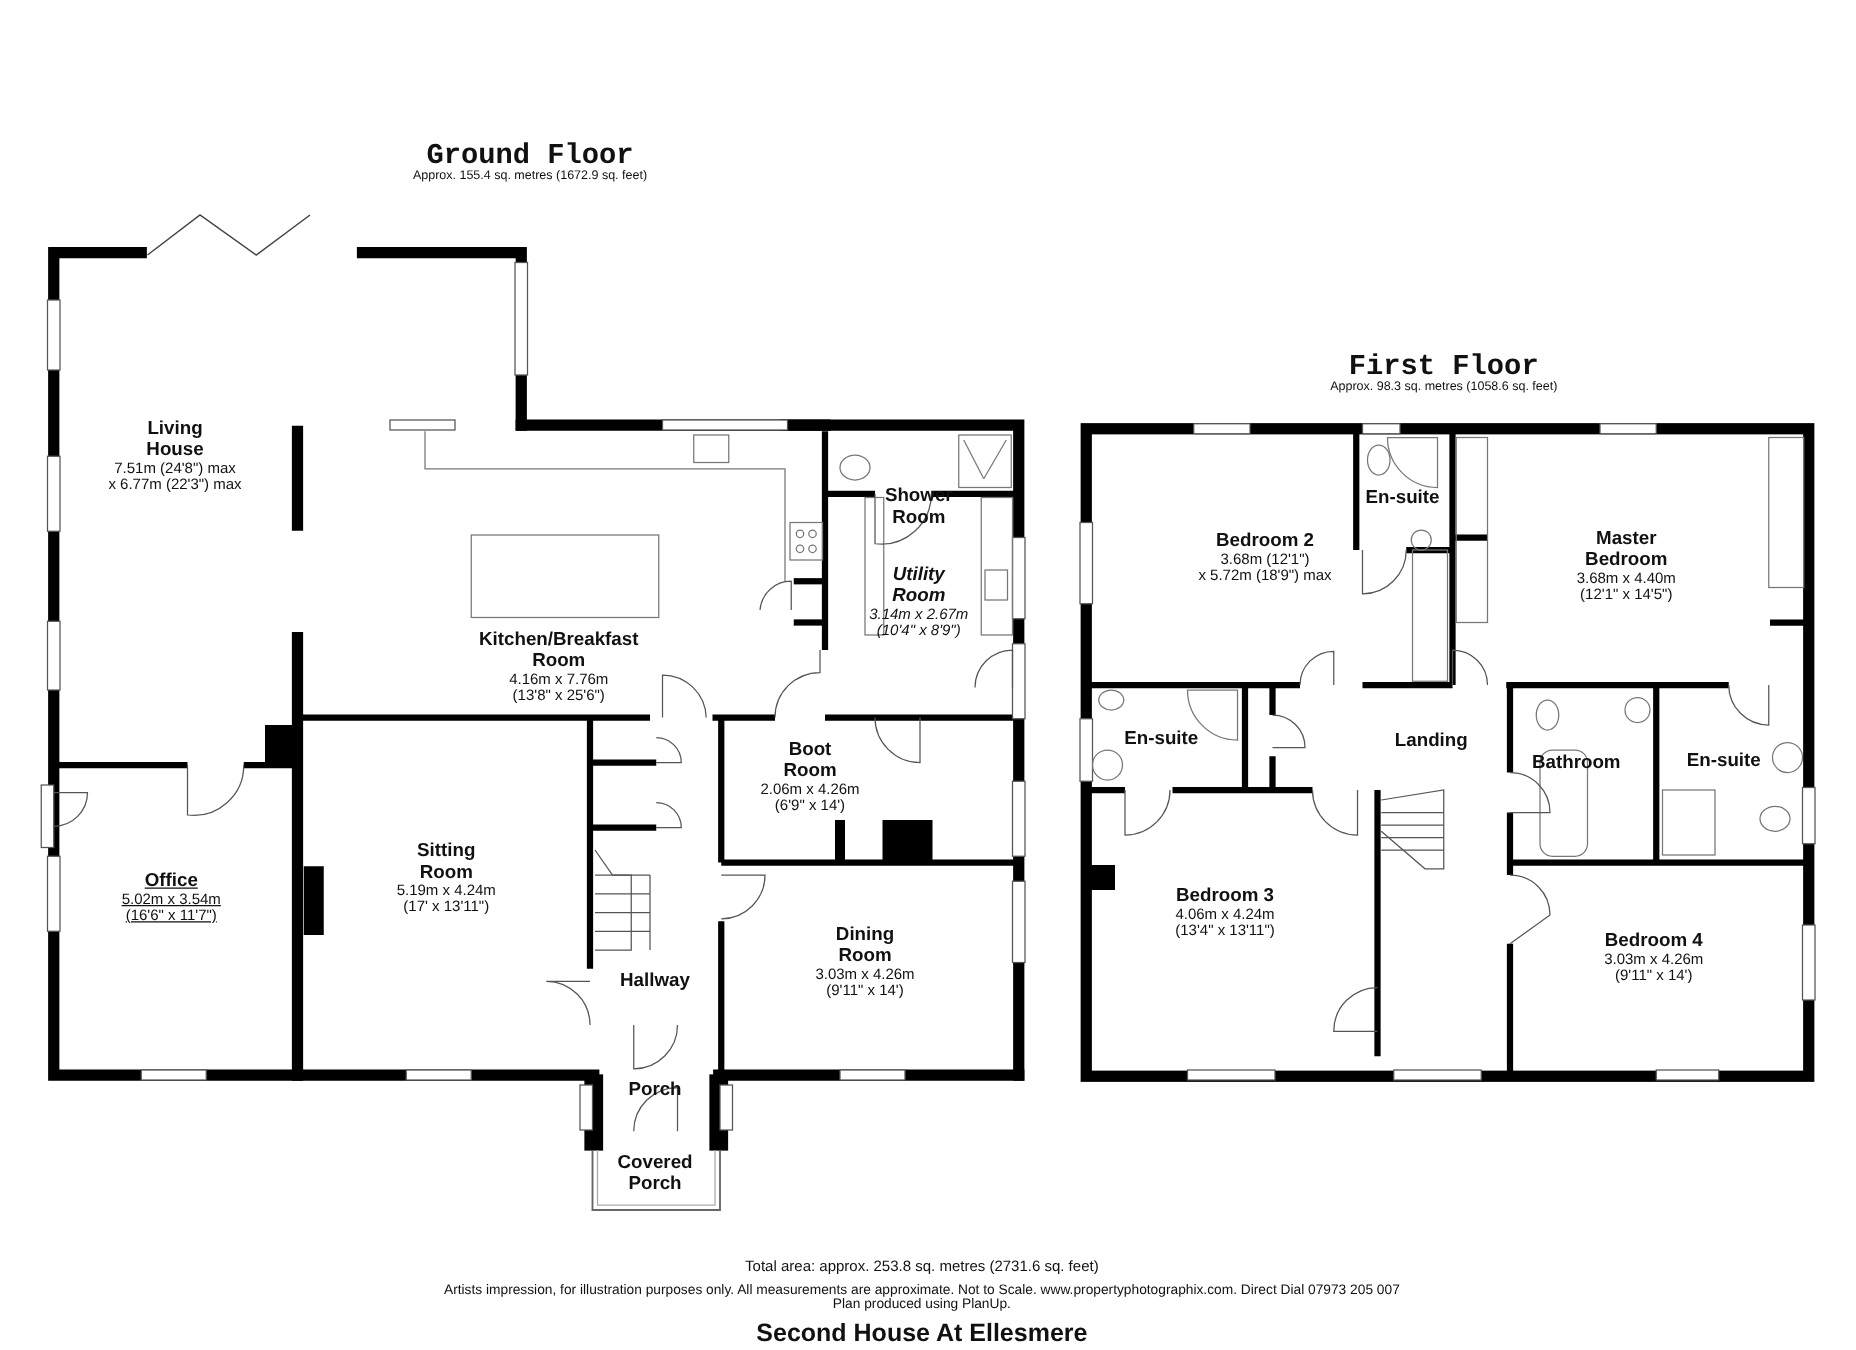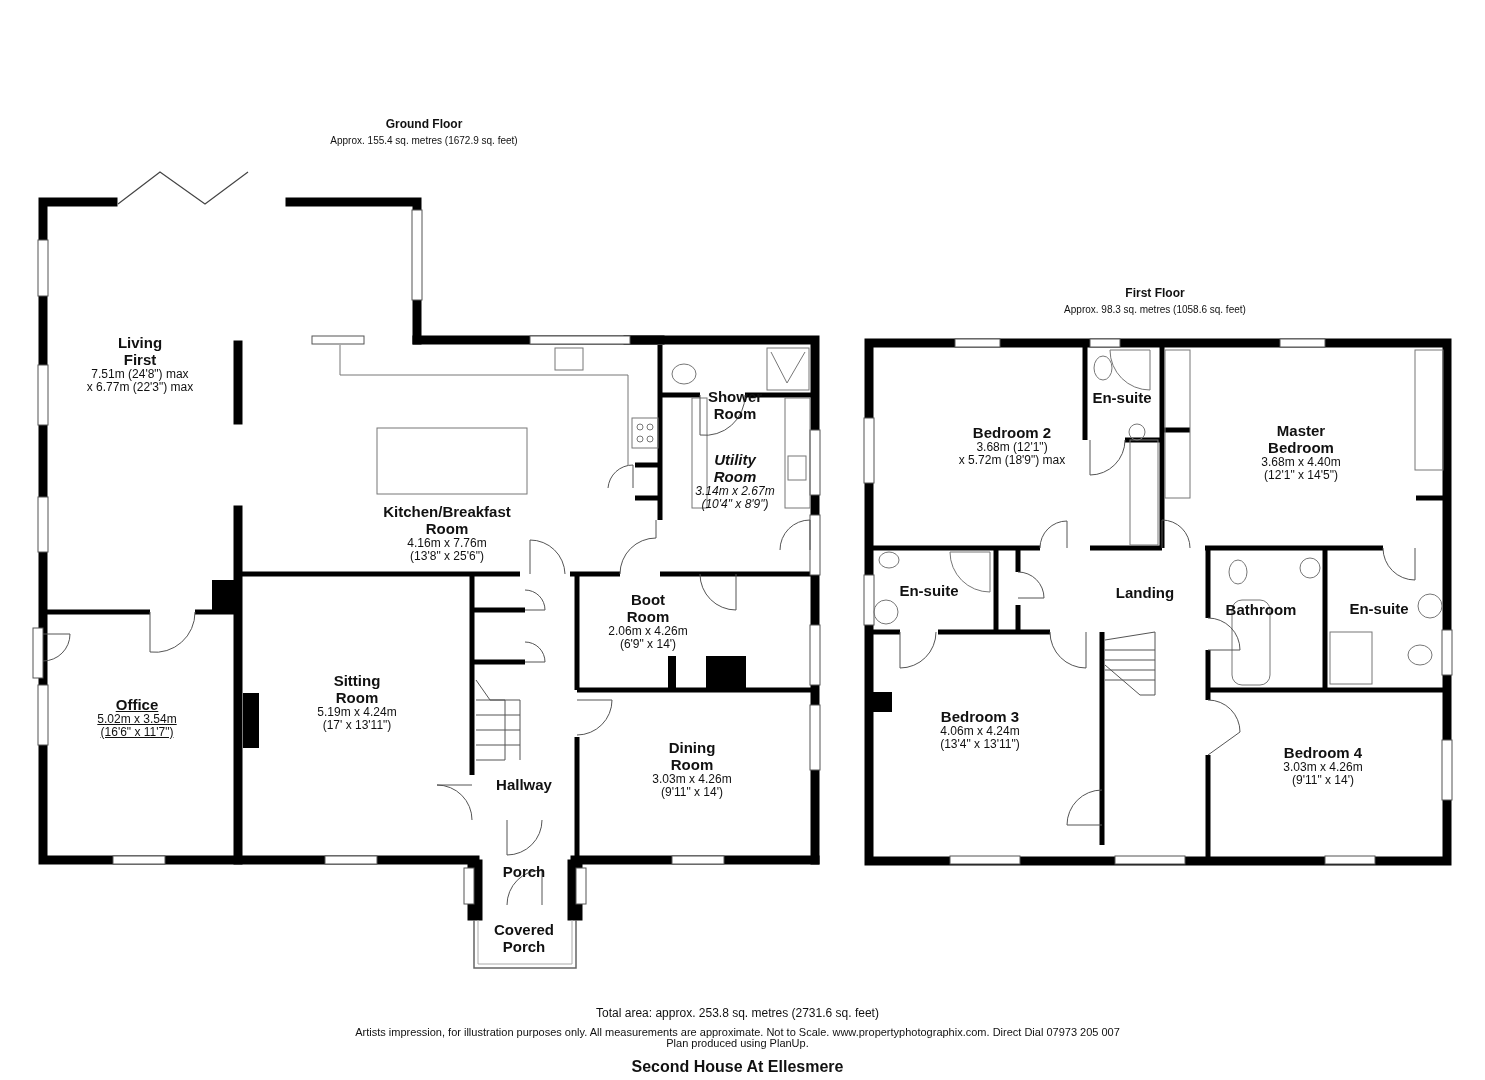--- a/index.html
+++ b/index.html
@@ -1,27 +1,27 @@
 <!DOCTYPE html>
 <html><head>
 <meta charset="utf-8">
 <style>
   html, body { margin: 0; padding: 0; background: #ffffff; }
   body { width: 1485px; height: 1080px; position: relative; overflow: hidden;
          font-family: "Liberation Sans", "DejaVu Sans", sans-serif; color: #111; }
   #plan { position: absolute; left: 0; top: 0; }
   .abs { position: absolute; text-align: center; white-space: nowrap; }
-  .floor-title { font-weight: bold; font-size: 12px; line-height: 20px; }
+  .floor-title { font-weight: bold; font-size: 23px; line-height: 20px; font-family: Liberation Mono, monospace; }
   .floor-area { font-size: 10px; line-height: 13px; }
   .room-name { font-weight: bold; font-size: 15px; line-height: 17px; }
   .room-dim { font-size: 12px; line-height: 13px; }
   .room { position: absolute; transform: translateX(-50%); text-align: center; white-space: nowrap; }
   .footer-total { font-size: 12px; line-height: 20px; }
   .footer-note { font-size: 11px; line-height: 11px; }
-  .footer-title { font-weight: bold; font-size: 16px; line-height: 20px; }
+  .footer-title { font-weight: bold; font-size: 20px; line-height: 20px; }
 </style>
 </head>
 <body>
 
 <svg id="plan" width="1485" height="1080" viewBox="0 0 1485 1080" xmlns="http://www.w3.org/2000/svg">
 
   <g fill="none" stroke="#000">
 
     <g stroke-width="9" stroke-linecap="square">
 
@@ -227,21 +227,21 @@
 </div>
 
 <div class="abs" style="left:1055px; top:283px; width:200px;">
   <div class="floor-title">First Floor</div>
   <div class="floor-area">Approx. 98.3 sq. metres (1058.6 sq. feet)</div>
 </div>
 
 <div id="ground-rooms">
     <div class="room" style="left: 140px; top: 334px;">
       <div class="room-name">Living</div>
-      <div class="room-name">First</div>
+      <div class="room-name">House</div>
       <div class="room-dim">7.51m (24'8") max</div>
       <div class="room-dim">x 6.77m (22'3") max</div>
     </div>
     <div class="room" style="left: 447px; top: 503px;">
       <div class="room-name">Kitchen/Breakfast</div>
       <div class="room-name">Room</div>
       <div class="room-dim">4.16m x 7.76m</div>
       <div class="room-dim">(13'8" x 25'6")</div>
     </div>
     <div class="room" style="left: 735px; top: 352px; margin-top: 36px;">

